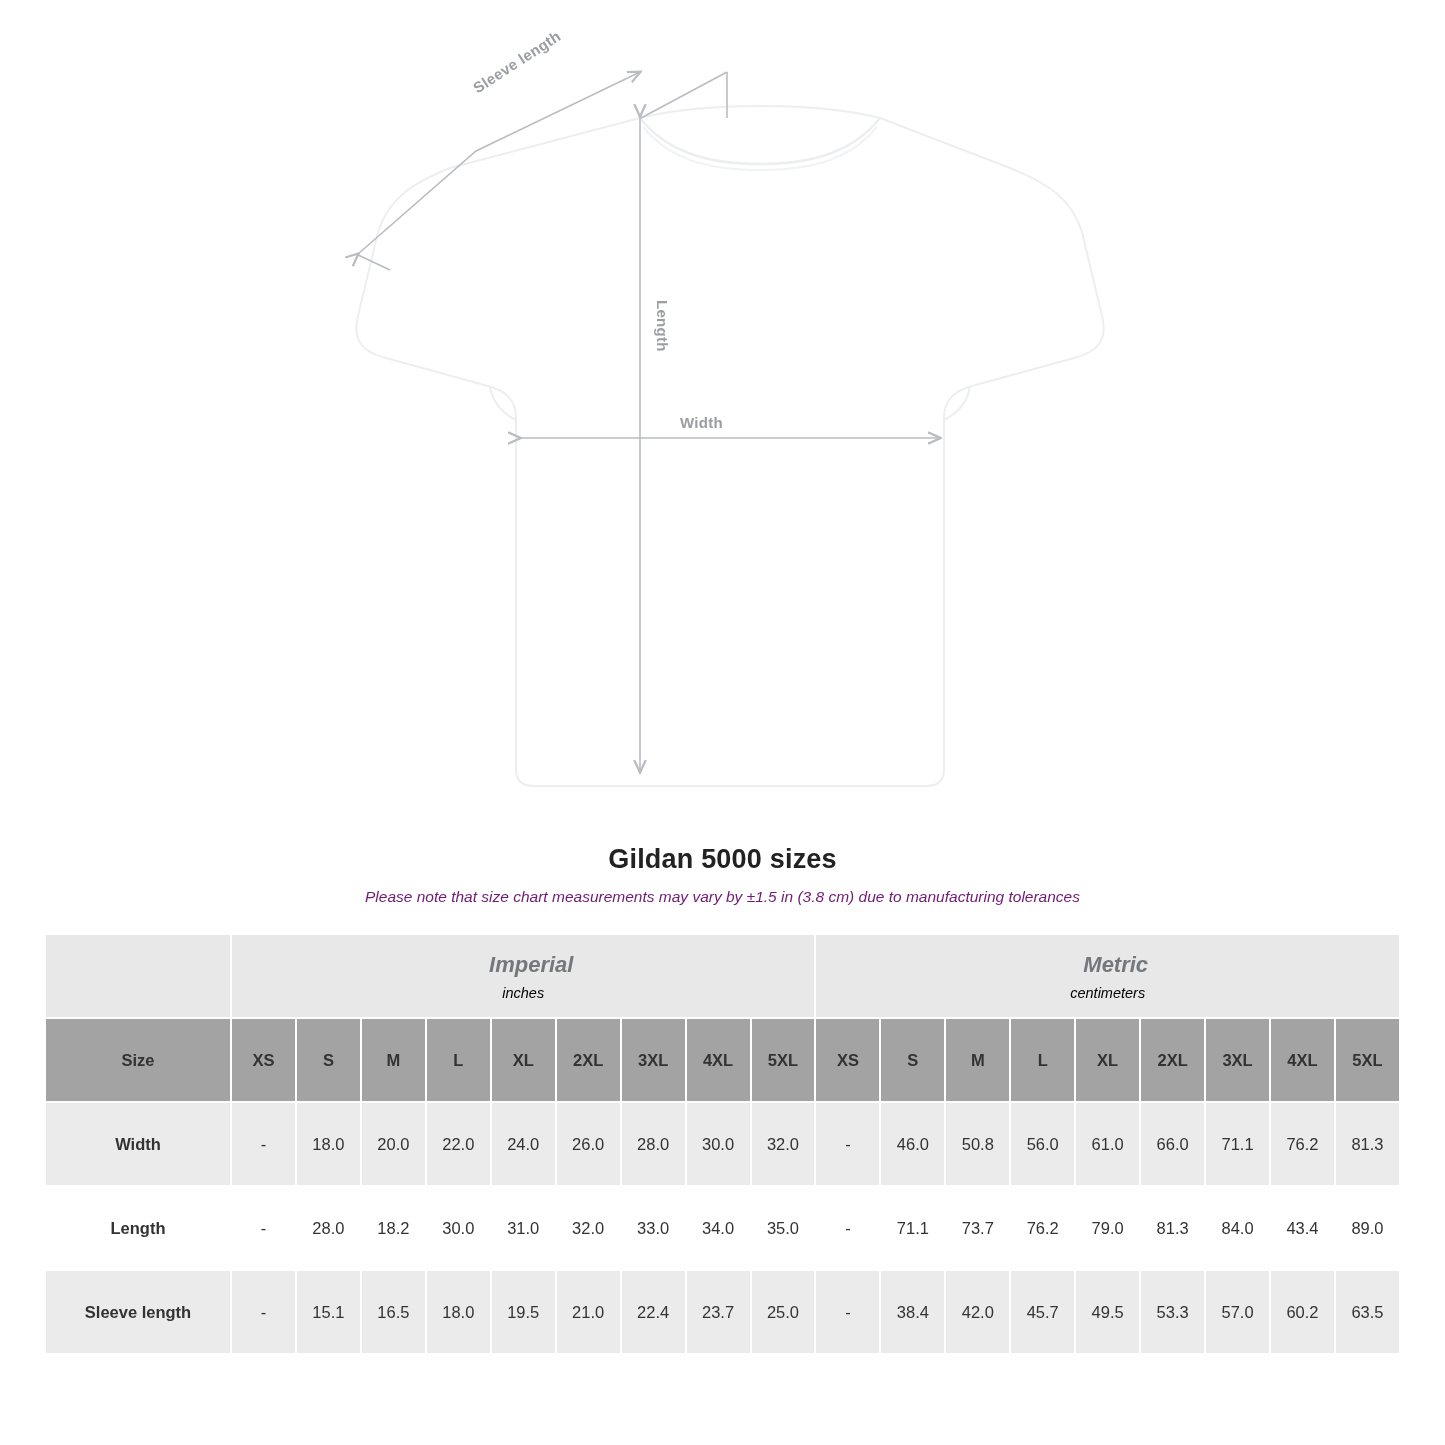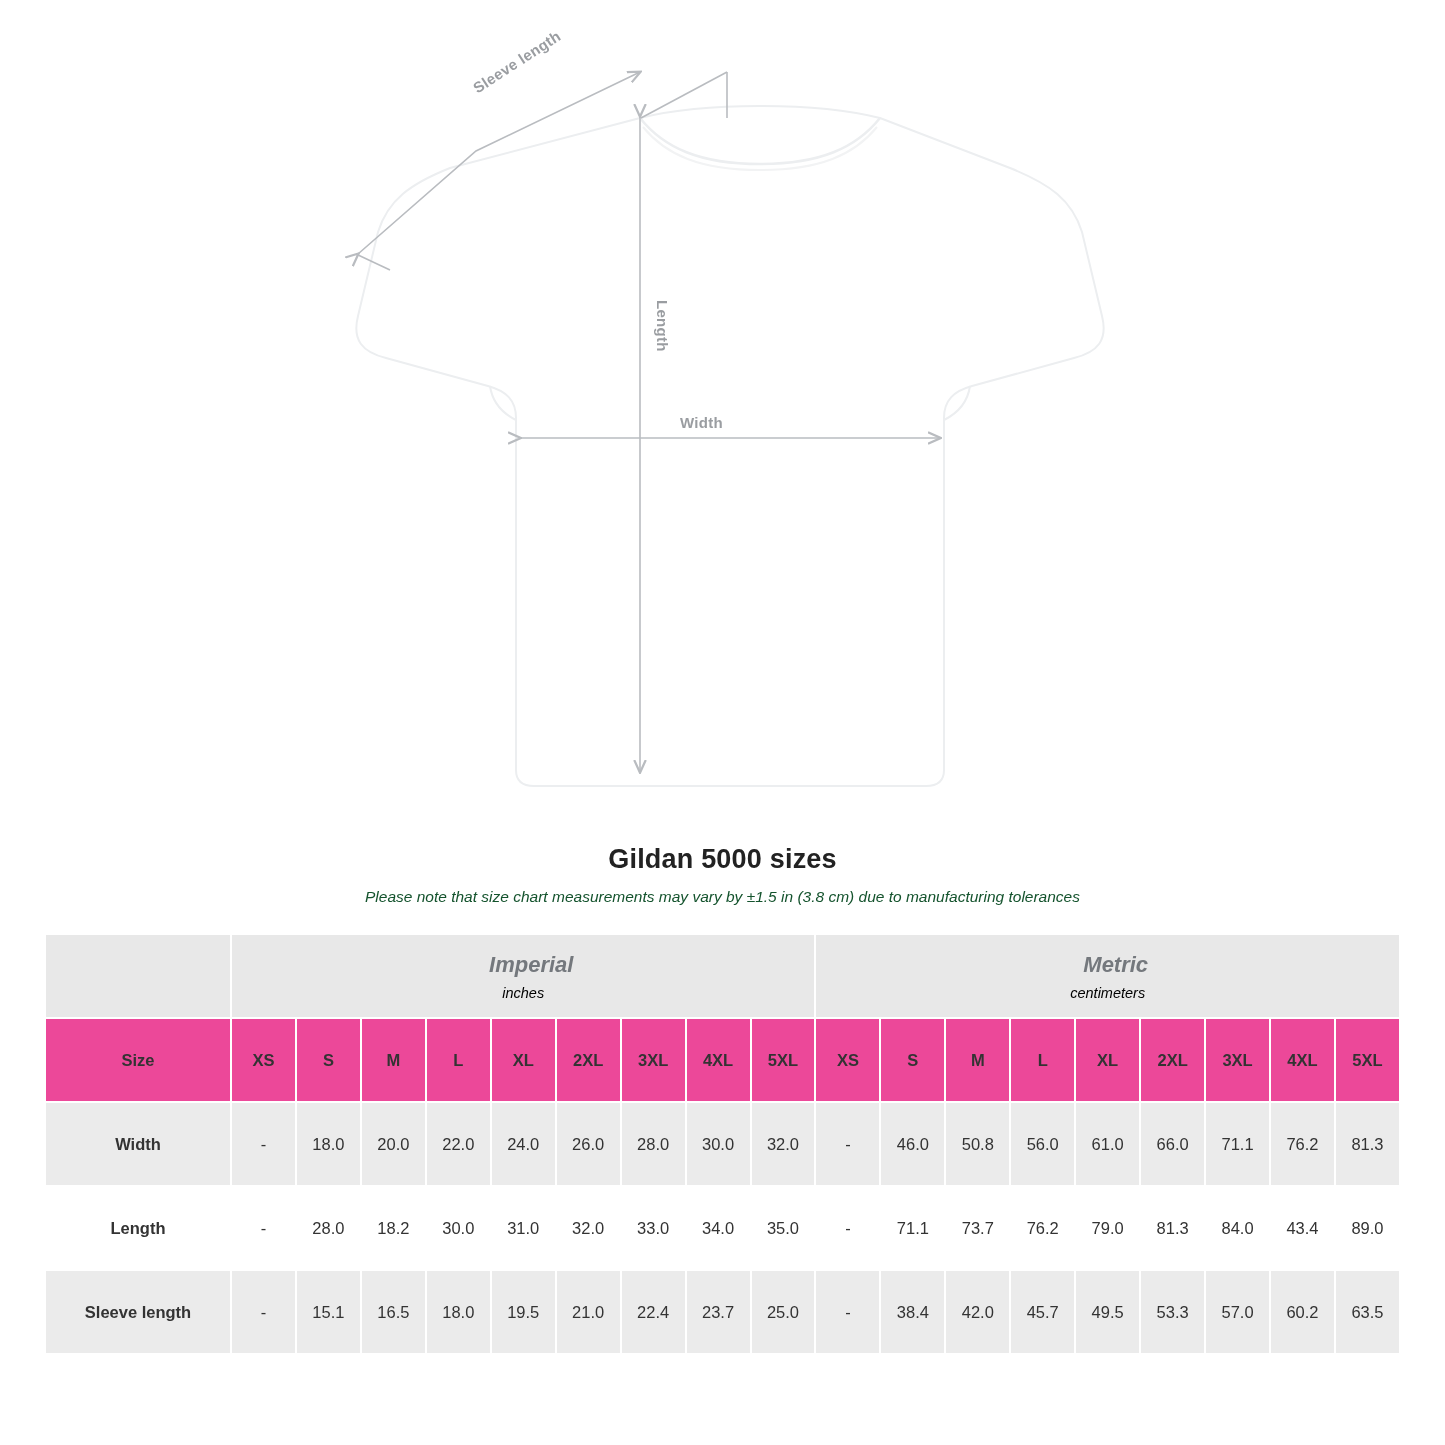--- a/index.html
+++ b/index.html
@@ -51,21 +51,21 @@
   .title {
     font-size: 27px;
     font-weight: bold;
     color: #222222;
     letter-spacing: 0.2px;
   }
   .subtitle {
     margin-top: 13px;
     font-size: 15.5px;
     font-style: italic;
-    color: #14532d;
+    color: #701a75;
   }
 
   
   .table-wrap {
     margin: 27px 44px 0 44px;
     width: 1357px;
   }
   table.size-table {
     border-collapse: collapse;
     width: 100%;
@@ -102,21 +102,21 @@
     font-size: 16.5px;
     color: #2f3133;
   }
   .col-label {
     font-weight: bold;
     font-size: 16.5px;
     color: #2f3133;
   }
   tr.band-light td { background: #ffffff; }
   tr.band-grey td { background: #ebebeb; }
-  tr.head-row td { background: #ec4899; }
+  tr.head-row td { background: #a3a3a3; }
   td.first-col { width: 186px; }
   td.num { width: 66px; }
 </style>
 </head>
 <body>
 
 <div class="illustration">
   <svg class="shirt-svg" width="1445" height="830" viewBox="0 0 1445 830">
 
     <path d="M640 118

